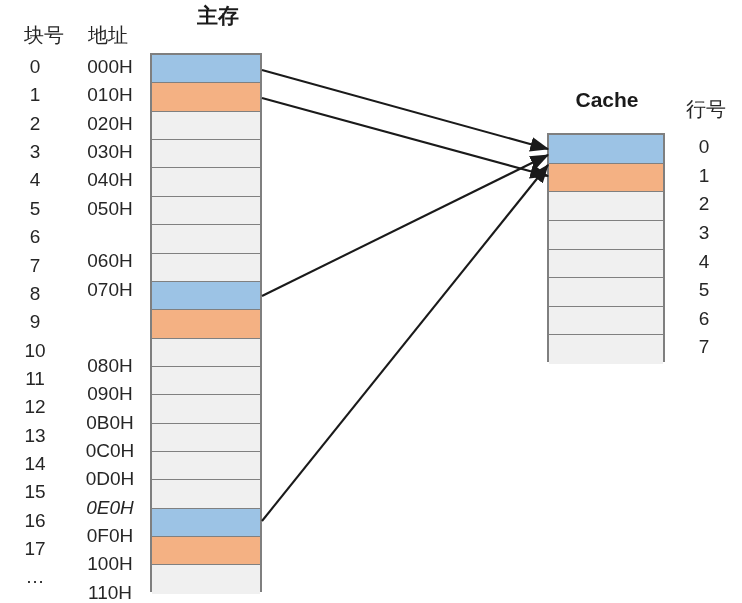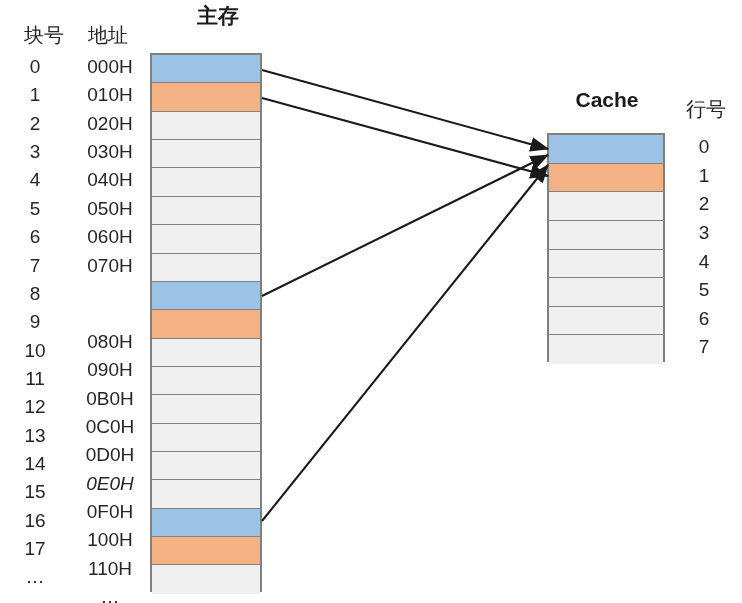--- a/index.html
+++ b/index.html
@@ -125,21 +125,21 @@
       <div class="cell" style="height: 28.3684px; line-height: 28.3684px;">…</div>
     </div>
 
   <div class="labelcol" id="mm-address" style="left:72px; top:53px; width:76px;">
       <div class="cell" style="height: 28.3684px; line-height: 28.3684px;">000H</div>
       <div class="cell" style="height: 28.3684px; line-height: 28.3684px;">010H</div>
       <div class="cell" style="height: 28.3684px; line-height: 28.3684px;">020H</div>
       <div class="cell" style="height: 28.3684px; line-height: 28.3684px;">030H</div>
       <div class="cell" style="height: 28.3684px; line-height: 28.3684px;">040H</div>
       <div class="cell" style="height: 28.3684px; line-height: 28.3684px;">050H</div>
-      <div class="cell" style="height: 28.3684px; line-height: 28.3684px;">060H</div>
+      <div class="cell" style="height: 28.3684px; line-height: 28.3684px; margin-top: 24px;">060H</div>
       <div class="cell" style="height: 28.3684px; line-height: 28.3684px;">070H</div>
       <div class="cell" style="height: 28.3684px; line-height: 28.3684px; margin-top: 48px;">080H</div>
       <div class="cell" style="height: 28.3684px; line-height: 28.3684px;">090H</div>
       <div class="cell" style="height: 28.3684px; line-height: 28.3684px;">0B0H</div>
       <div class="cell" style="height: 28.3684px; line-height: 28.3684px;">0C0H</div>
       <div class="cell" style="height: 28.3684px; line-height: 28.3684px;">0D0H</div>
       <div class="cell" style="height: 28.3684px; line-height: 28.3684px; font-style: italic;">0E0H</div>
       <div class="cell" style="height: 28.3684px; line-height: 28.3684px;">0F0H</div>
       <div class="cell" style="height: 28.3684px; line-height: 28.3684px;">100H</div>
       <div class="cell" style="height: 28.3684px; line-height: 28.3684px;">110H</div>

